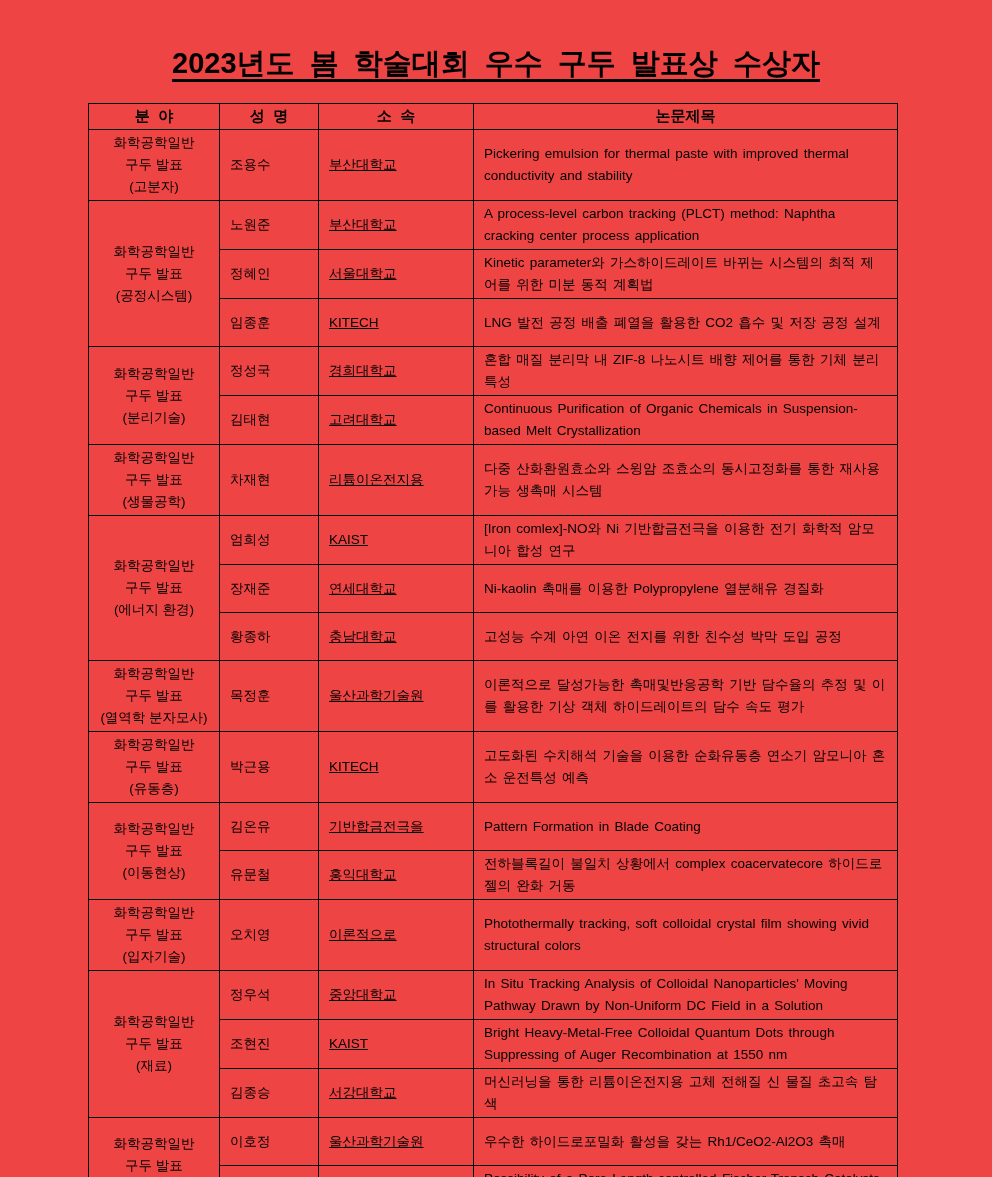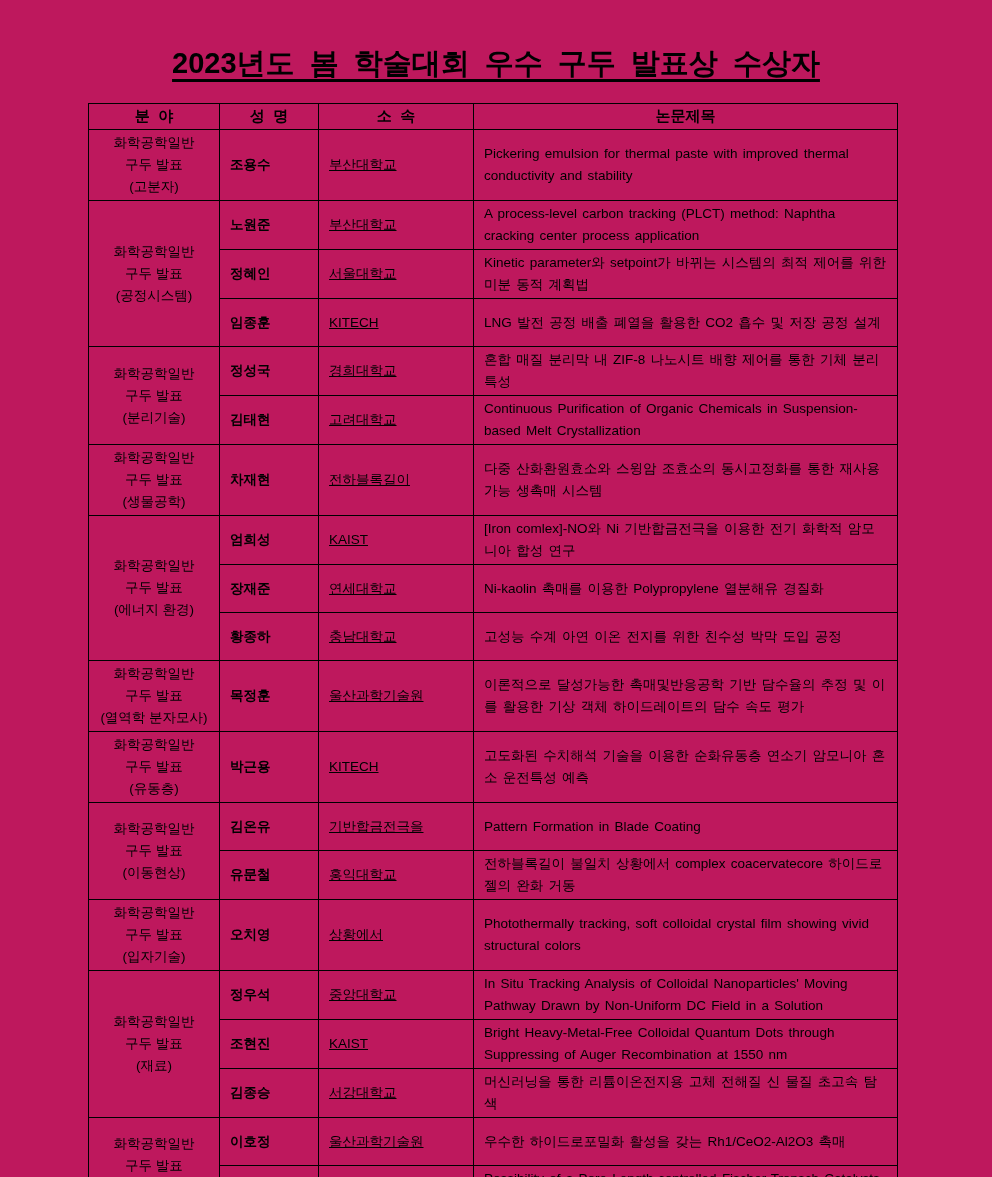--- a/index.html
+++ b/index.html
@@ -7,21 +7,21 @@
     margin: 0;
     padding: 0;
     background: #ffffff;
     font-family: "Liberation Sans", "DejaVu Sans", sans-serif;
     color: #000;
   }
   .page {
     position: relative;
     width: 992px;
     height: 1177px;
-    background: #be185d;
+    background: #ef4444;
     overflow: hidden;
   }
   .doc-title {
     position: absolute;
     top: 44px;
     left: 0;
     width: 100%;
     margin: 0;
     text-align: center;
     font-size: 29px;
@@ -66,21 +66,20 @@
     font-size: 12.5px;
     line-height: 15.5px;
     padding: 2px 1px;
     white-space: pre;
     margin-top: 40px;
   }
   td.name-cell {
     font-size: 14px;
     padding-left: 13px;
     white-space: nowrap;
-    font-weight: bold;
   }
   td.affiliation-cell {
     font-size: 14px;
     padding-left: 13px;
     white-space: nowrap;
     text-decoration: underline;
   }
   td.paper-title-cell {
     padding-left: 12px;
     padding-right: 8px;
@@ -122,21 +121,21 @@
           <td class="field-cell" rowspan="3">화학공학일반
 구두 발표
 (공정시스템)</td>
           <td class="name-cell">노원준</td>
           <td class="affiliation-cell">부산대학교</td>
           <td class="paper-title-cell">A process-level carbon tracking (PLCT) method: Naphtha cracking center process application</td>
         </tr>
         <tr>
           <td class="name-cell">정혜인</td>
           <td class="affiliation-cell">서울대학교</td>
-          <td class="paper-title-cell">Kinetic parameter와 setpoint가 바뀌는 시스템의 최적 제어를 위한 미분 동적 계획법</td>
+          <td class="paper-title-cell">Kinetic parameter와 가스하이드레이트 바뀌는 시스템의 최적 제어를 위한 미분 동적 계획법</td>
         </tr>
         <tr>
           <td class="name-cell">임종훈</td>
           <td class="affiliation-cell">KITECH</td>
           <td class="paper-title-cell">LNG 발전 공정 배출 폐열을 활용한 CO2 흡수 및 저장 공정 설계</td>
         </tr>
         <tr>
           <td class="field-cell" rowspan="2">화학공학일반
 구두 발표
 (분리기술)</td>
@@ -147,21 +146,21 @@
         <tr>
           <td class="name-cell">김태현</td>
           <td class="affiliation-cell">고려대학교</td>
           <td class="paper-title-cell">Continuous Purification of Organic Chemicals in Suspension-based Melt Crystallization</td>
         </tr>
         <tr>
           <td class="field-cell" rowspan="1">화학공학일반
 구두 발표
 (생물공학)</td>
           <td class="name-cell">차재현</td>
-          <td class="affiliation-cell">전하블록길이</td>
+          <td class="affiliation-cell">리튬이온전지용</td>
           <td class="paper-title-cell">다중 산화환원효소와 스윙암 조효소의 동시고정화를 통한 재사용 가능 생촉매 시스템</td>
         </tr>
         <tr>
           <td class="field-cell" rowspan="3">화학공학일반
 구두 발표
 (에너지 환경)</td>
           <td class="name-cell">엄희성</td>
           <td class="affiliation-cell">KAIST</td>
           <td class="paper-title-cell">[Iron comlex]-NO와 Ni 기반합금전극을 이용한 전기 화학적 암모니아 합성 연구</td>
         </tr>
@@ -202,21 +201,21 @@
         <tr>
           <td class="name-cell">유문철</td>
           <td class="affiliation-cell">홍익대학교</td>
           <td class="paper-title-cell">전하블록길이 불일치 상황에서 complex coacervatecore 하이드로젤의 완화 거동</td>
         </tr>
         <tr>
           <td class="field-cell" rowspan="1">화학공학일반
 구두 발표
 (입자기술)</td>
           <td class="name-cell">오치영</td>
-          <td class="affiliation-cell">상황에서</td>
+          <td class="affiliation-cell">이론적으로</td>
           <td class="paper-title-cell">Photothermally tracking, soft colloidal crystal film showing vivid structural colors</td>
         </tr>
         <tr>
           <td class="field-cell" rowspan="3">화학공학일반
 구두 발표
 (재료)</td>
           <td class="name-cell">정우석</td>
           <td class="affiliation-cell">중앙대학교</td>
           <td class="paper-title-cell">In Situ Tracking Analysis of Colloidal Nanoparticles' Moving Pathway Drawn by Non-Uniform DC Field in a Solution</td>
         </tr>

